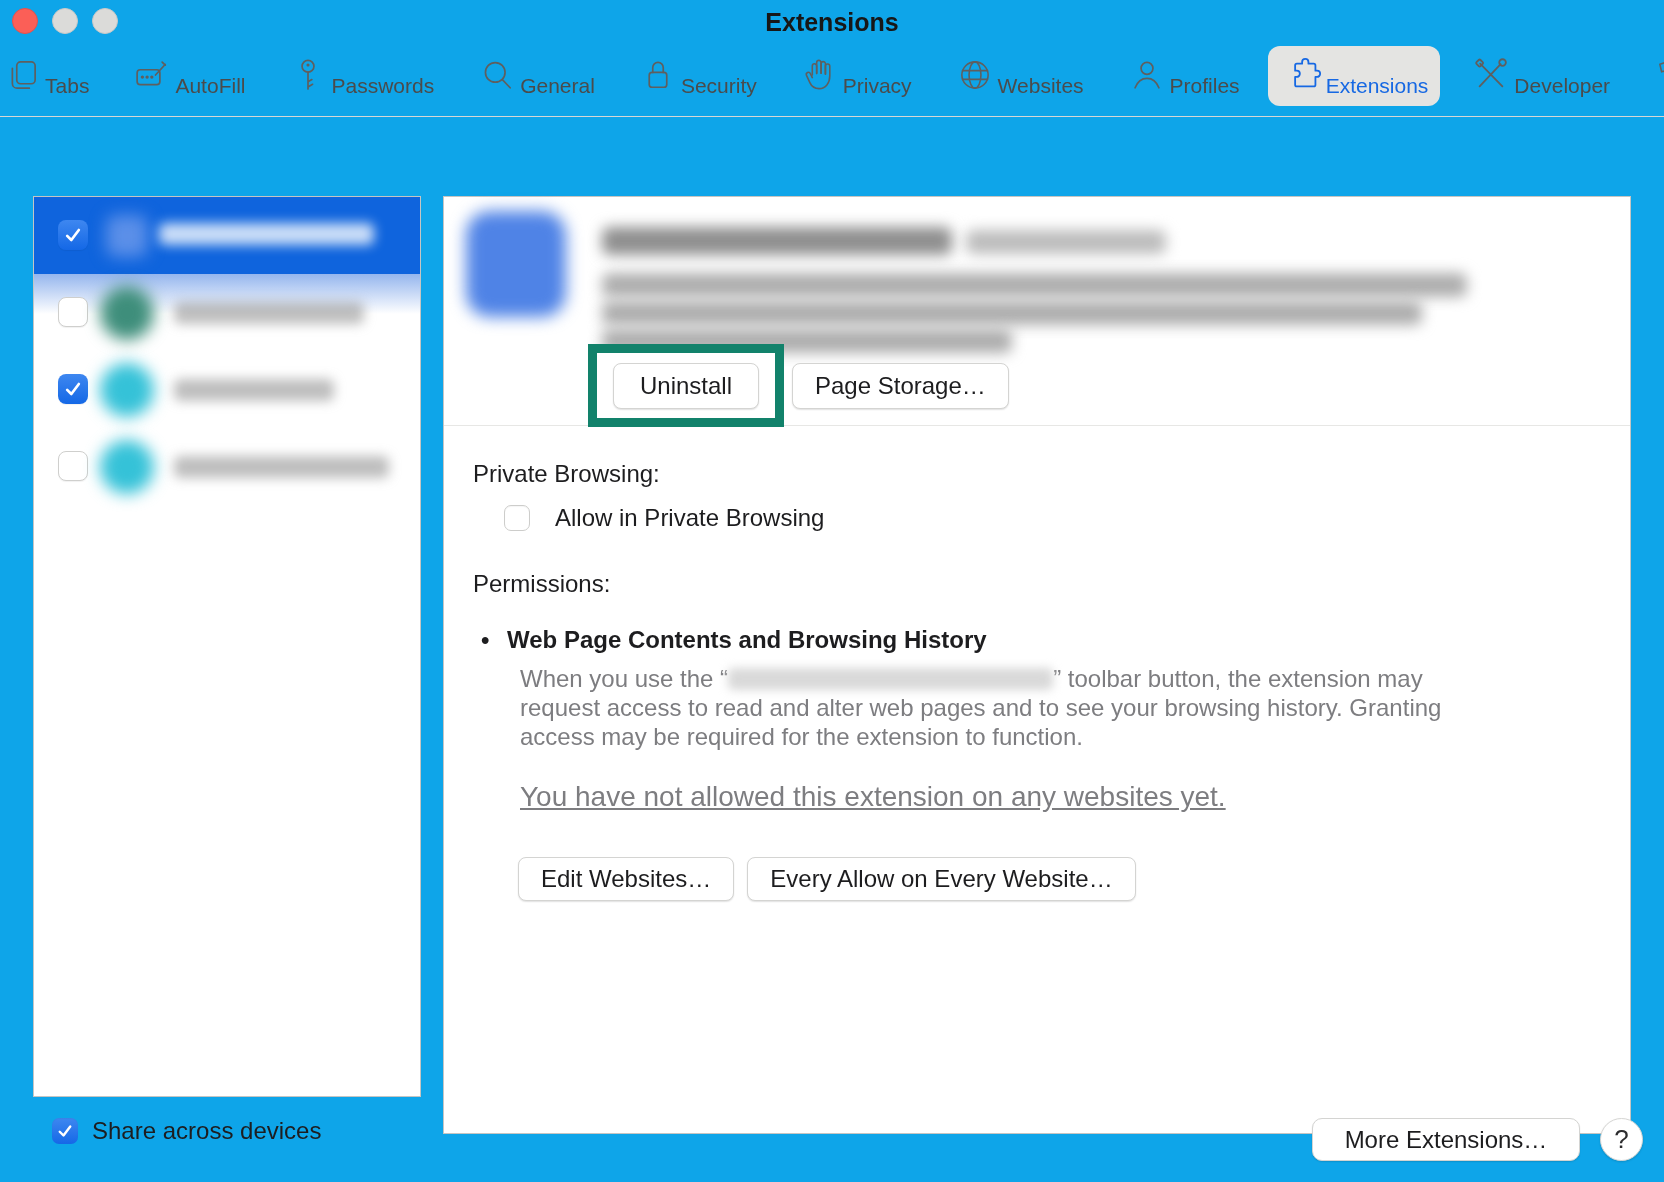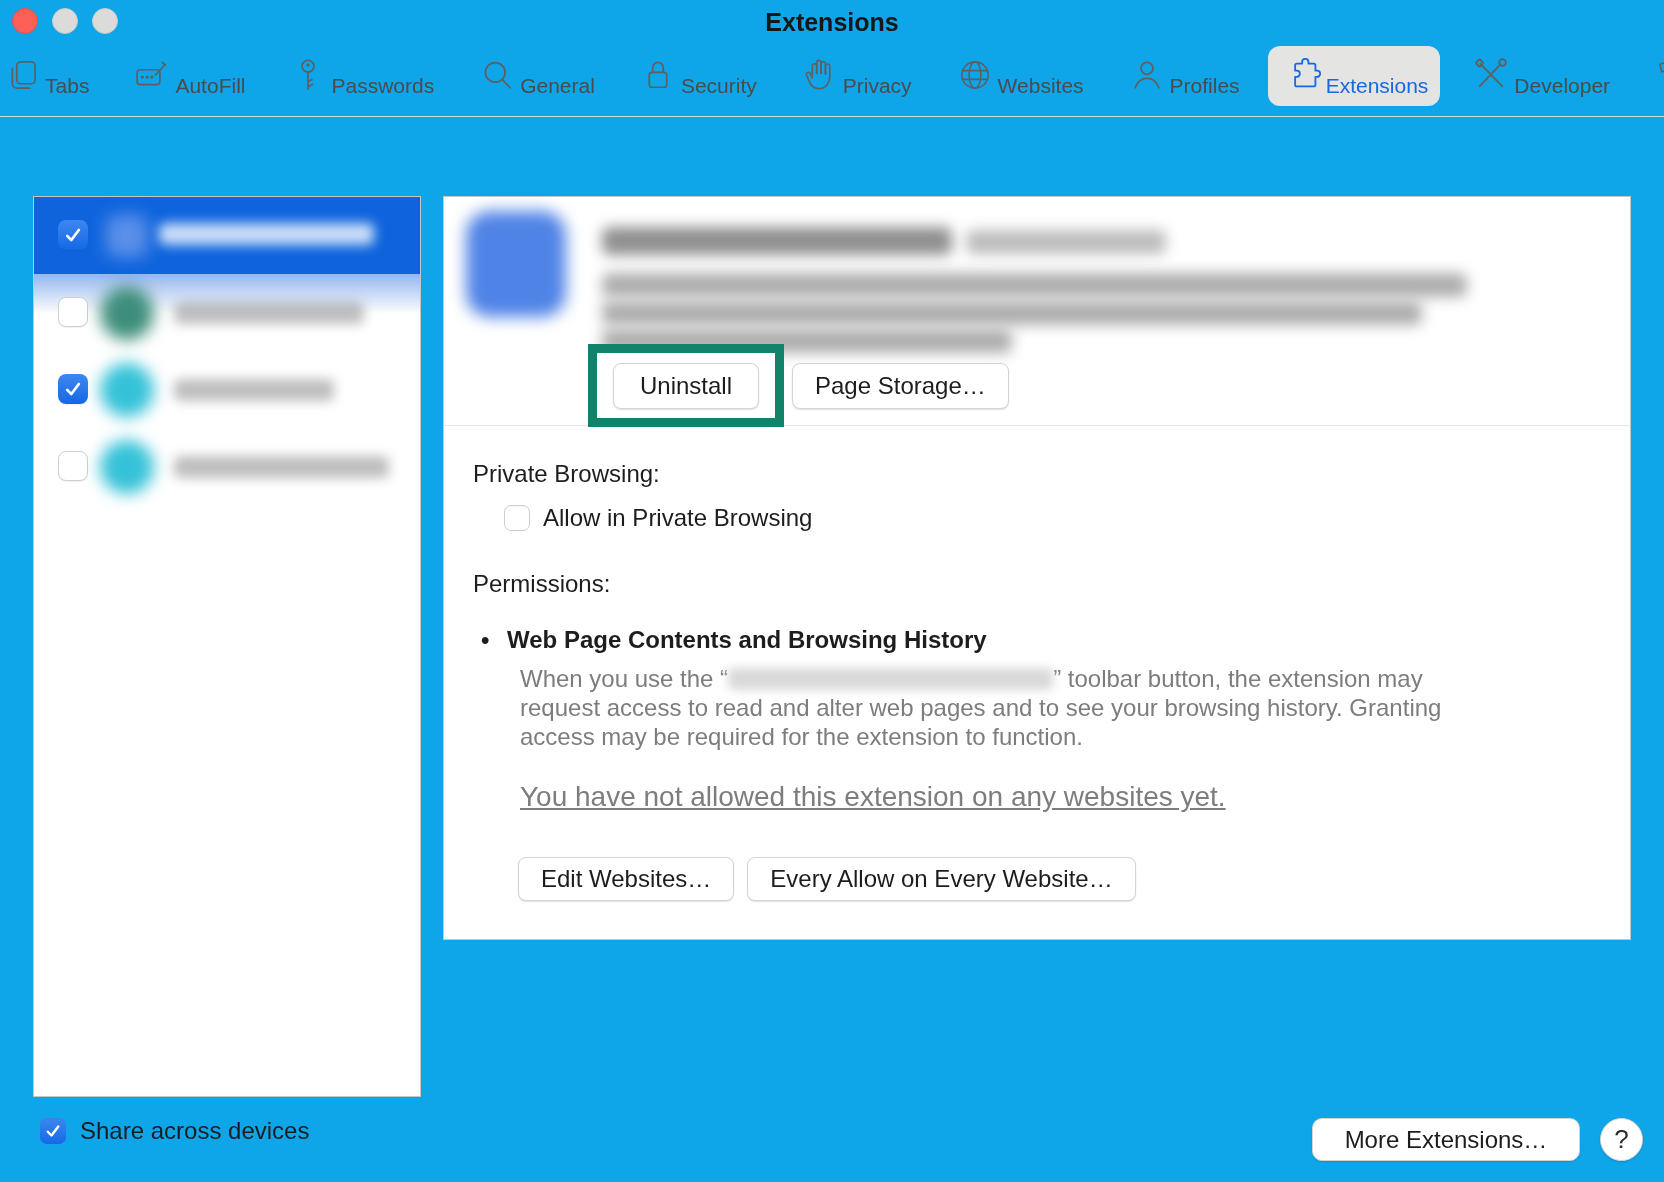--- a/index.html
+++ b/index.html
@@ -22,21 +22,21 @@
   .tb-item .tb-icon { width:46px; height:46px; display:flex; align-items:center; justify-content:center; }
   .tb-item .tb-label { font-size:21px; margin-top:3px; color:#4b4b4b; white-space:nowrap; }
   .tb-item.selected { background:#e4e4e2; color:#1668e3; }
   .tb-item.selected .tb-label { color:#1668e3; }
   .toolbar-divider { height:1px; background:#d7d7d5; }
 
   
   .content { position:absolute; top:156px; left:0; right:0; bottom:0; }
   .panel { position:absolute; top:40px; background:#ffffff; border:1px solid #c5c5c3; }
   .sidebar { left:33px; width:388px; height:901px; overflow:hidden; }
-  .main { left:443px; width:1188px; height:744px; }
+  .main { left:443px; width:1188px; height:938px; }
 
   
   .ext-row { position:relative; height:77px; }
   .ext-row.selected { background:#0f64dd; }
   .row-bleed { position:absolute; left:0; top:77px; width:100%; height:40px;
                background:linear-gradient(180deg, rgba(62,122,224,.55), rgba(255,255,255,0)); pointer-events:none; }
   .cbox { width:30px; height:30px; border-radius:8px; background:#fff; border:1px solid #cfcfcd; box-shadow:0 1px 1px rgba(0,0,0,.06); display:flex; align-items:center; justify-content:center; }
   .cbox.checked { background:linear-gradient(#3e87f0,#1468e6); border:none; }
   .ext-row .cbox { position:absolute; left:24px; top:23px; }
   .blob { position:absolute; border-radius:50%; filter:blur(8px); }
@@ -47,36 +47,36 @@
   .detail-header { position:relative; height:229px; border-bottom:1px solid #e7e7e5; }
   .hdr-icon { position:absolute; left:22px; top:14px; width:100px; height:106px; border-radius:24px; background:#4f83e6; filter:blur(8px); }
   .hdr-bar { position:absolute; border-radius:7px; filter:blur(7px); }
   .annotation-box { position:absolute; left:144px; top:147px; width:196px; height:83px; border:9px solid #12826B; display:flex; align-items:center; justify-content:center; background:#fff; }
   .btn { background:#fff; border:1px solid #d4d4d2; border-radius:8px; box-shadow:0 1px 1.5px rgba(0,0,0,.12); font-size:24px; color:#1d1d1f; font-family:inherit; padding:7px 22px; white-space:nowrap; cursor:default; }
   .clear-storage { position:absolute; left:348px; top:166px; height:46px; }
   .uninstall { height:46px; padding:7px 26px; }
 
   .detail-body { padding:34px 0 0 29px; }
   .sec-label { font-size:24px; }
-  .check-row { display:flex; align-items:center; margin:16px 0 0 31px; }
+  .check-row { display:flex; align-items:center; margin:16px 0 0 31px;gap:12px; }
   .smallbox { width:26px; height:26px; border-radius:7px; background:#fff; border:1px solid #cdcdcb; box-shadow:inset 0 1px 1px rgba(0,0,0,.04); display:flex; align-items:center; justify-content:center; }
   .smallbox.checked { background:linear-gradient(#3e87f0,#1568e7); border:none; }
   .check-row .lbl { font-size:24px; margin-left:13px; }
   .perm-label { margin-top:38px; }
   .bullet-row { display:flex; margin:28px 0 0 8px; }
   .bullet { font-size:24px; font-weight:bold; width:26px; }
   .bullet-title { font-size:24px; font-weight:bold; }
   .perm-para { margin:10px 0 0 47px; width:950px; font-size:24px; line-height:29px; color:#7d7d80; }
   .redacted-inline { display:inline-block; width:325px; height:22px; background:#d9d9d9; border-radius:5px; filter:blur(5px); vertical-align:-3px; }
   .note { margin:30px 0 0 47px; font-size:28px; color:#7d7d80;text-decoration:underline; }
   .site-btn-row { margin:44px 0 0 45px; display:flex; gap:13px; }
 
   
   .footer { position:absolute; top:1117px; left:0; width:1664px; height:46px; }
-  .share { position:absolute; left:40px; top:0; display:flex; align-items:center;justify-content:flex-end; }
+  .share { position:absolute; left:52px; top:0; display:flex; align-items:center;justify-content:flex-end; }
   .share .lbl { font-size:24px; margin-left:14px; }
   .more-ext { position:absolute; left:1312px; top:1px; width:268px; height:43px; border-radius:10px; }
   .help-btn { position:absolute; left:1600px; top:1px; width:43px; height:43px; border-radius:50%; background:#fff; border:1px solid #d6d6d4; box-shadow:0 1px 2px rgba(0,0,0,.15); font-size:26px; color:#2c2c2e; display:flex; align-items:center; justify-content:center; font-family:inherit; }
 
   svg.icon { display:block; }
   svg.icon * { vector-effect:non-scaling-stroke; }
 </style>
 </head>
 <body>
 

